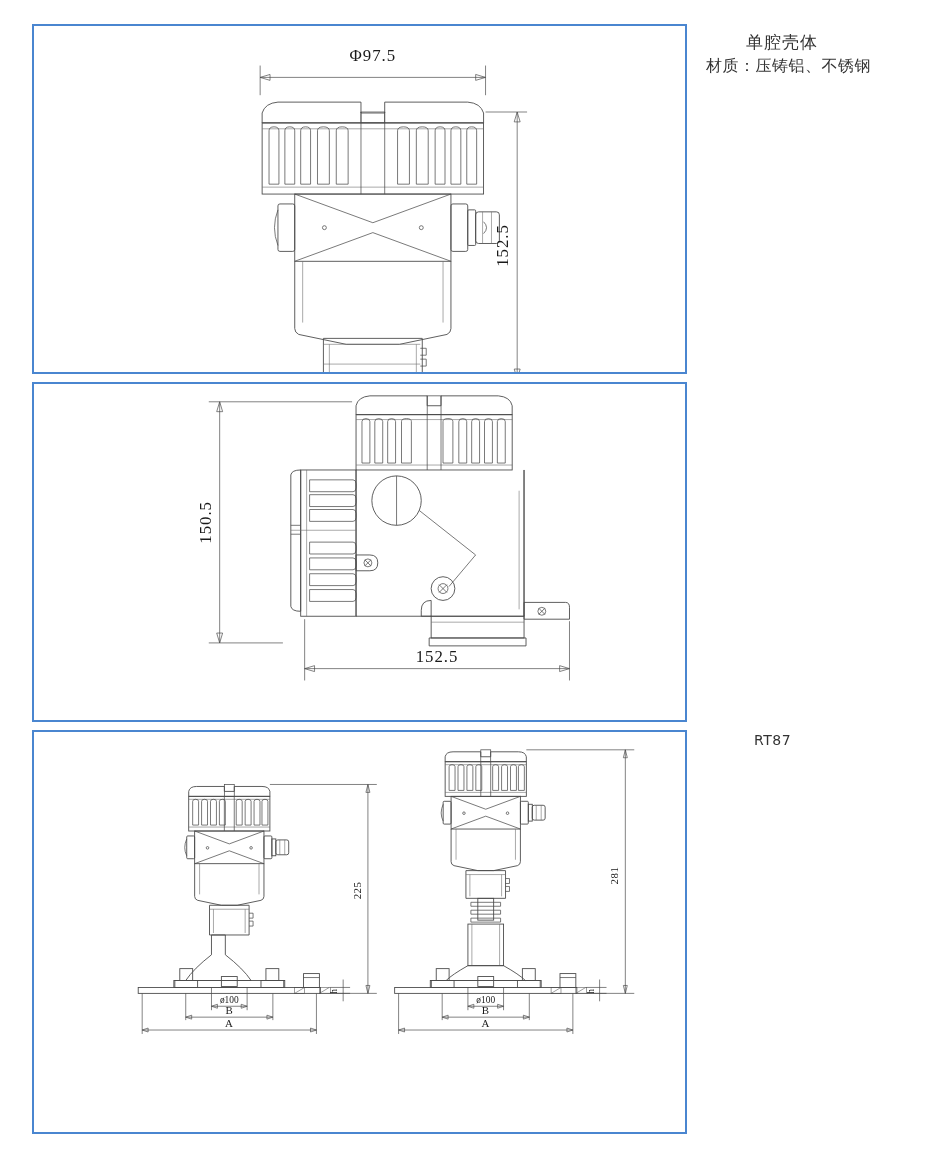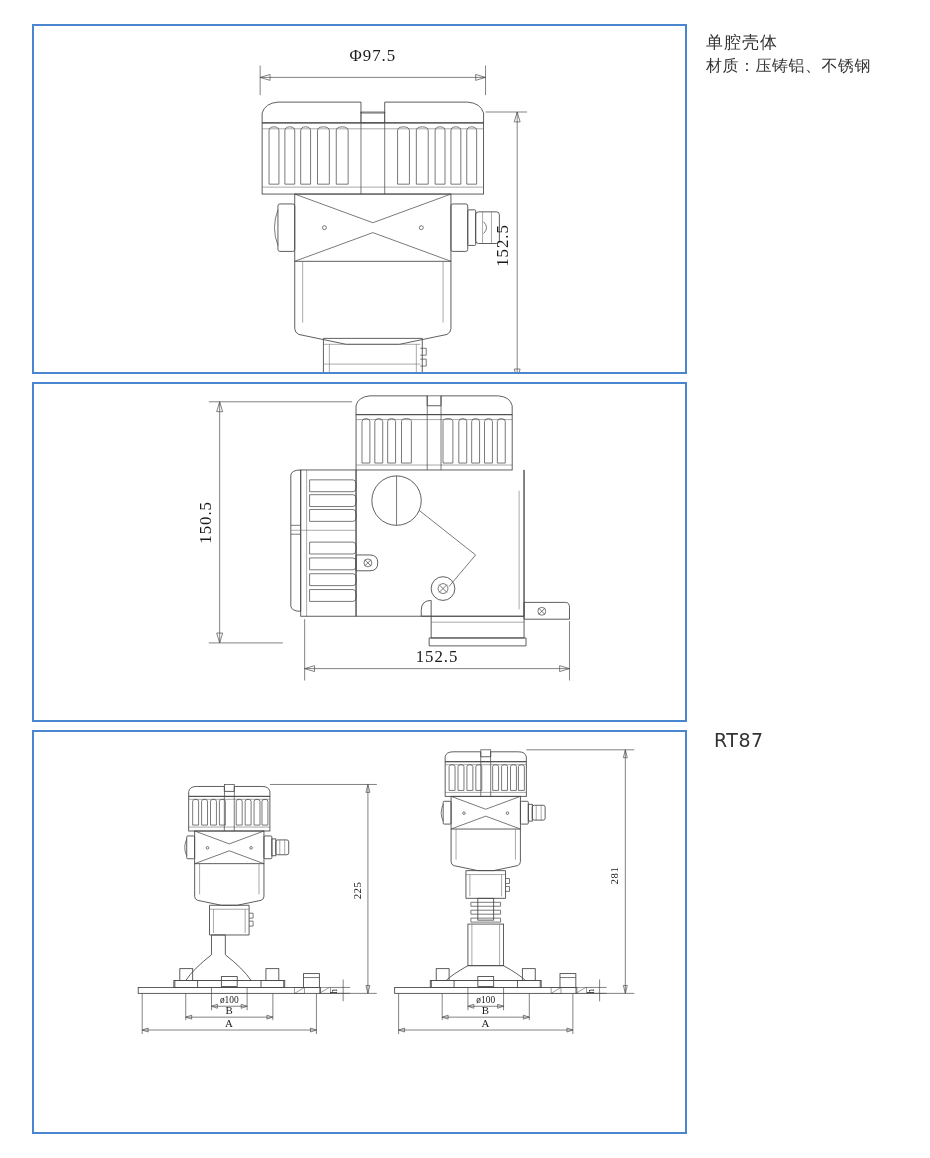--- a/index.html
+++ b/index.html
@@ -7,26 +7,26 @@
   .page{position:relative;width:930px;height:1158px;}
 
   
   .panel{position:absolute;border:2px solid #4a86d0;background:#fff;box-sizing:border-box;}
   #panel-1{left:32px;top:24px;width:655px;height:350px;}
   #panel-2{left:32px;top:382px;width:655px;height:340px;}
   #panel-3{left:32px;top:730px;width:655px;height:404px;}
 
   
   .caption{position:absolute;font-family:"DejaVu Sans",sans-serif;color:#333;}
-  .cap-title{font-size:17px;line-height:24px;letter-spacing:1px;}
+  .cap-title{font-size:17px;line-height:24px;letter-spacing:1px;margin-left:40px;}
   .cap-sub{font-size:16px;line-height:24px;letter-spacing:0.5px;text-align:center;}
   #cap1{left:706px;top:30px;}
   #cap2{left:706px;top:390px;}
   #cap3{left:714px;top:728px;}
-  #cap3 .cap-title{font-size:19px;letter-spacing:0.5px;}
+  #cap3 .cap-title{font-size:14px;letter-spacing:0.5px;}
 
   
   .dwg{position:absolute;left:0;top:0;width:100%;height:100%;}
   svg{display:block;}
   .ln{fill:none;stroke:#4b4b4b;stroke-width:0.9;}
   .ln2{fill:none;stroke:#4b4b4b;stroke-width:0.75;}
   .lnt{fill:none;stroke:#6e6e6e;stroke-width:0.6;}
   .dim{fill:none;stroke:#4b4b4b;stroke-width:0.7;}
   .dimtxt{font-family:"Liberation Serif",serif;font-size:17px;fill:#1a1a1a;letter-spacing:1px;}
   .dimtxt-s{font-family:"Liberation Serif",serif;font-size:11px;fill:#1a1a1a;letter-spacing:0.5px;}

